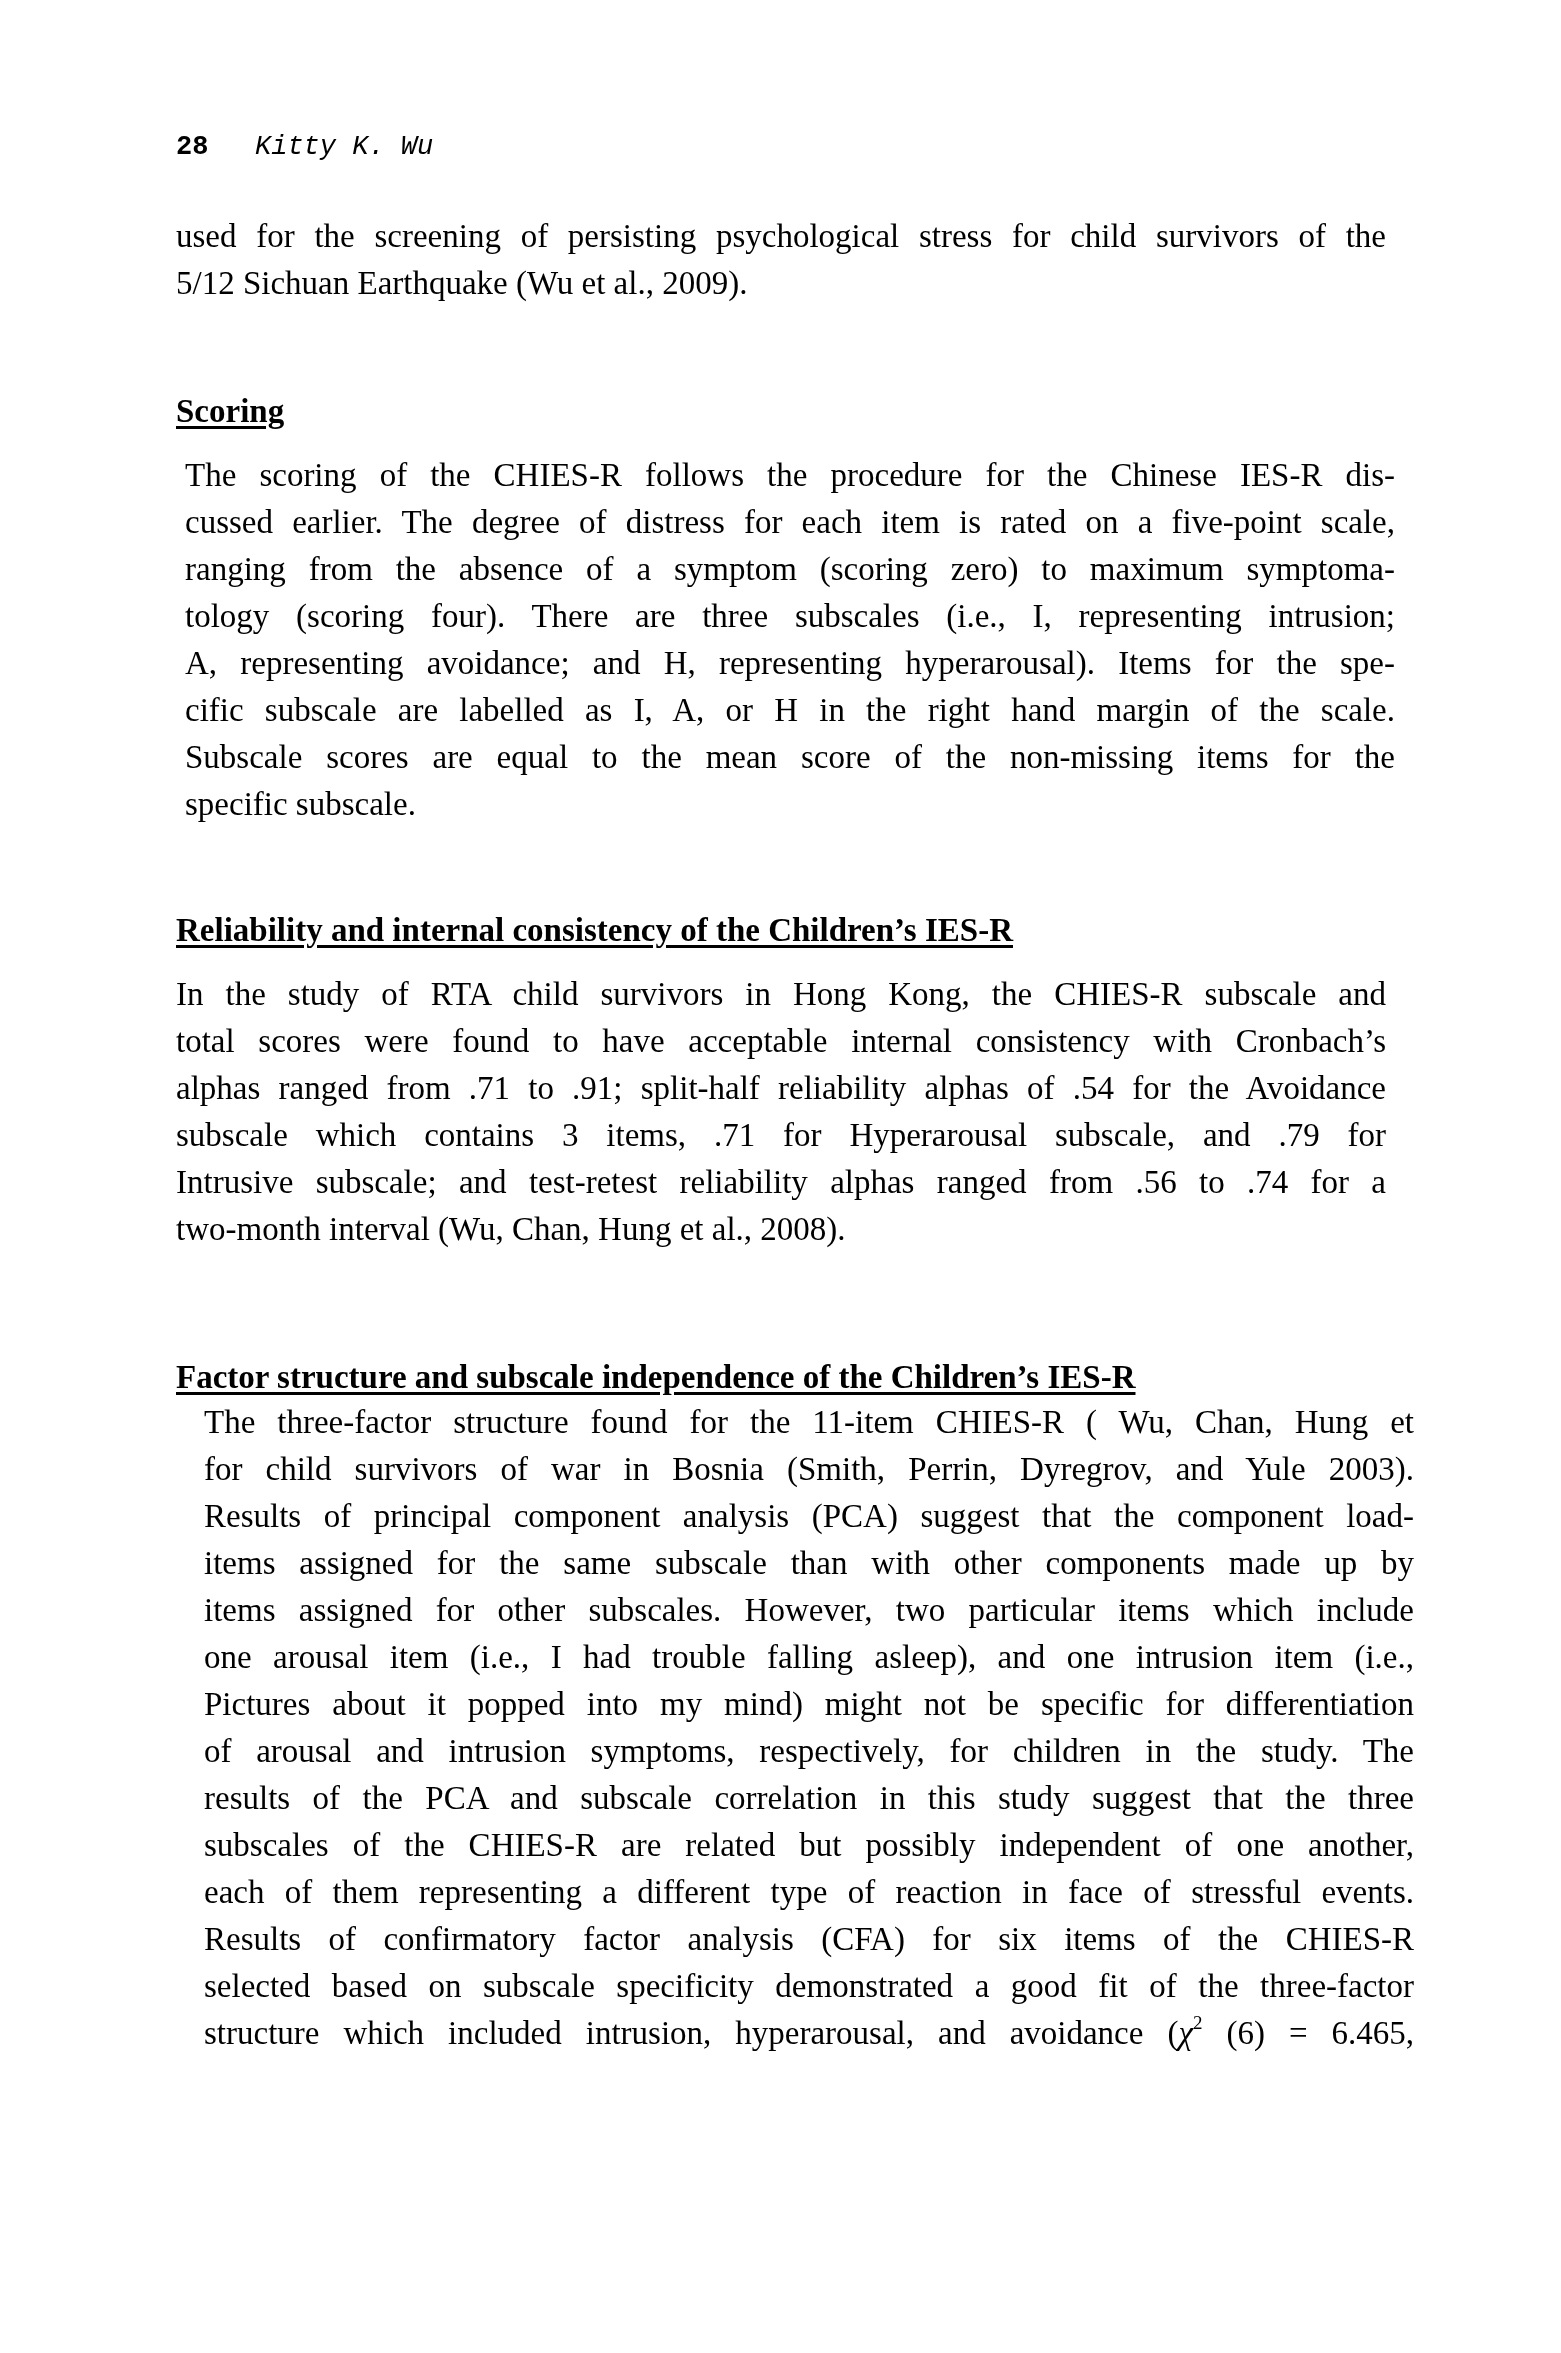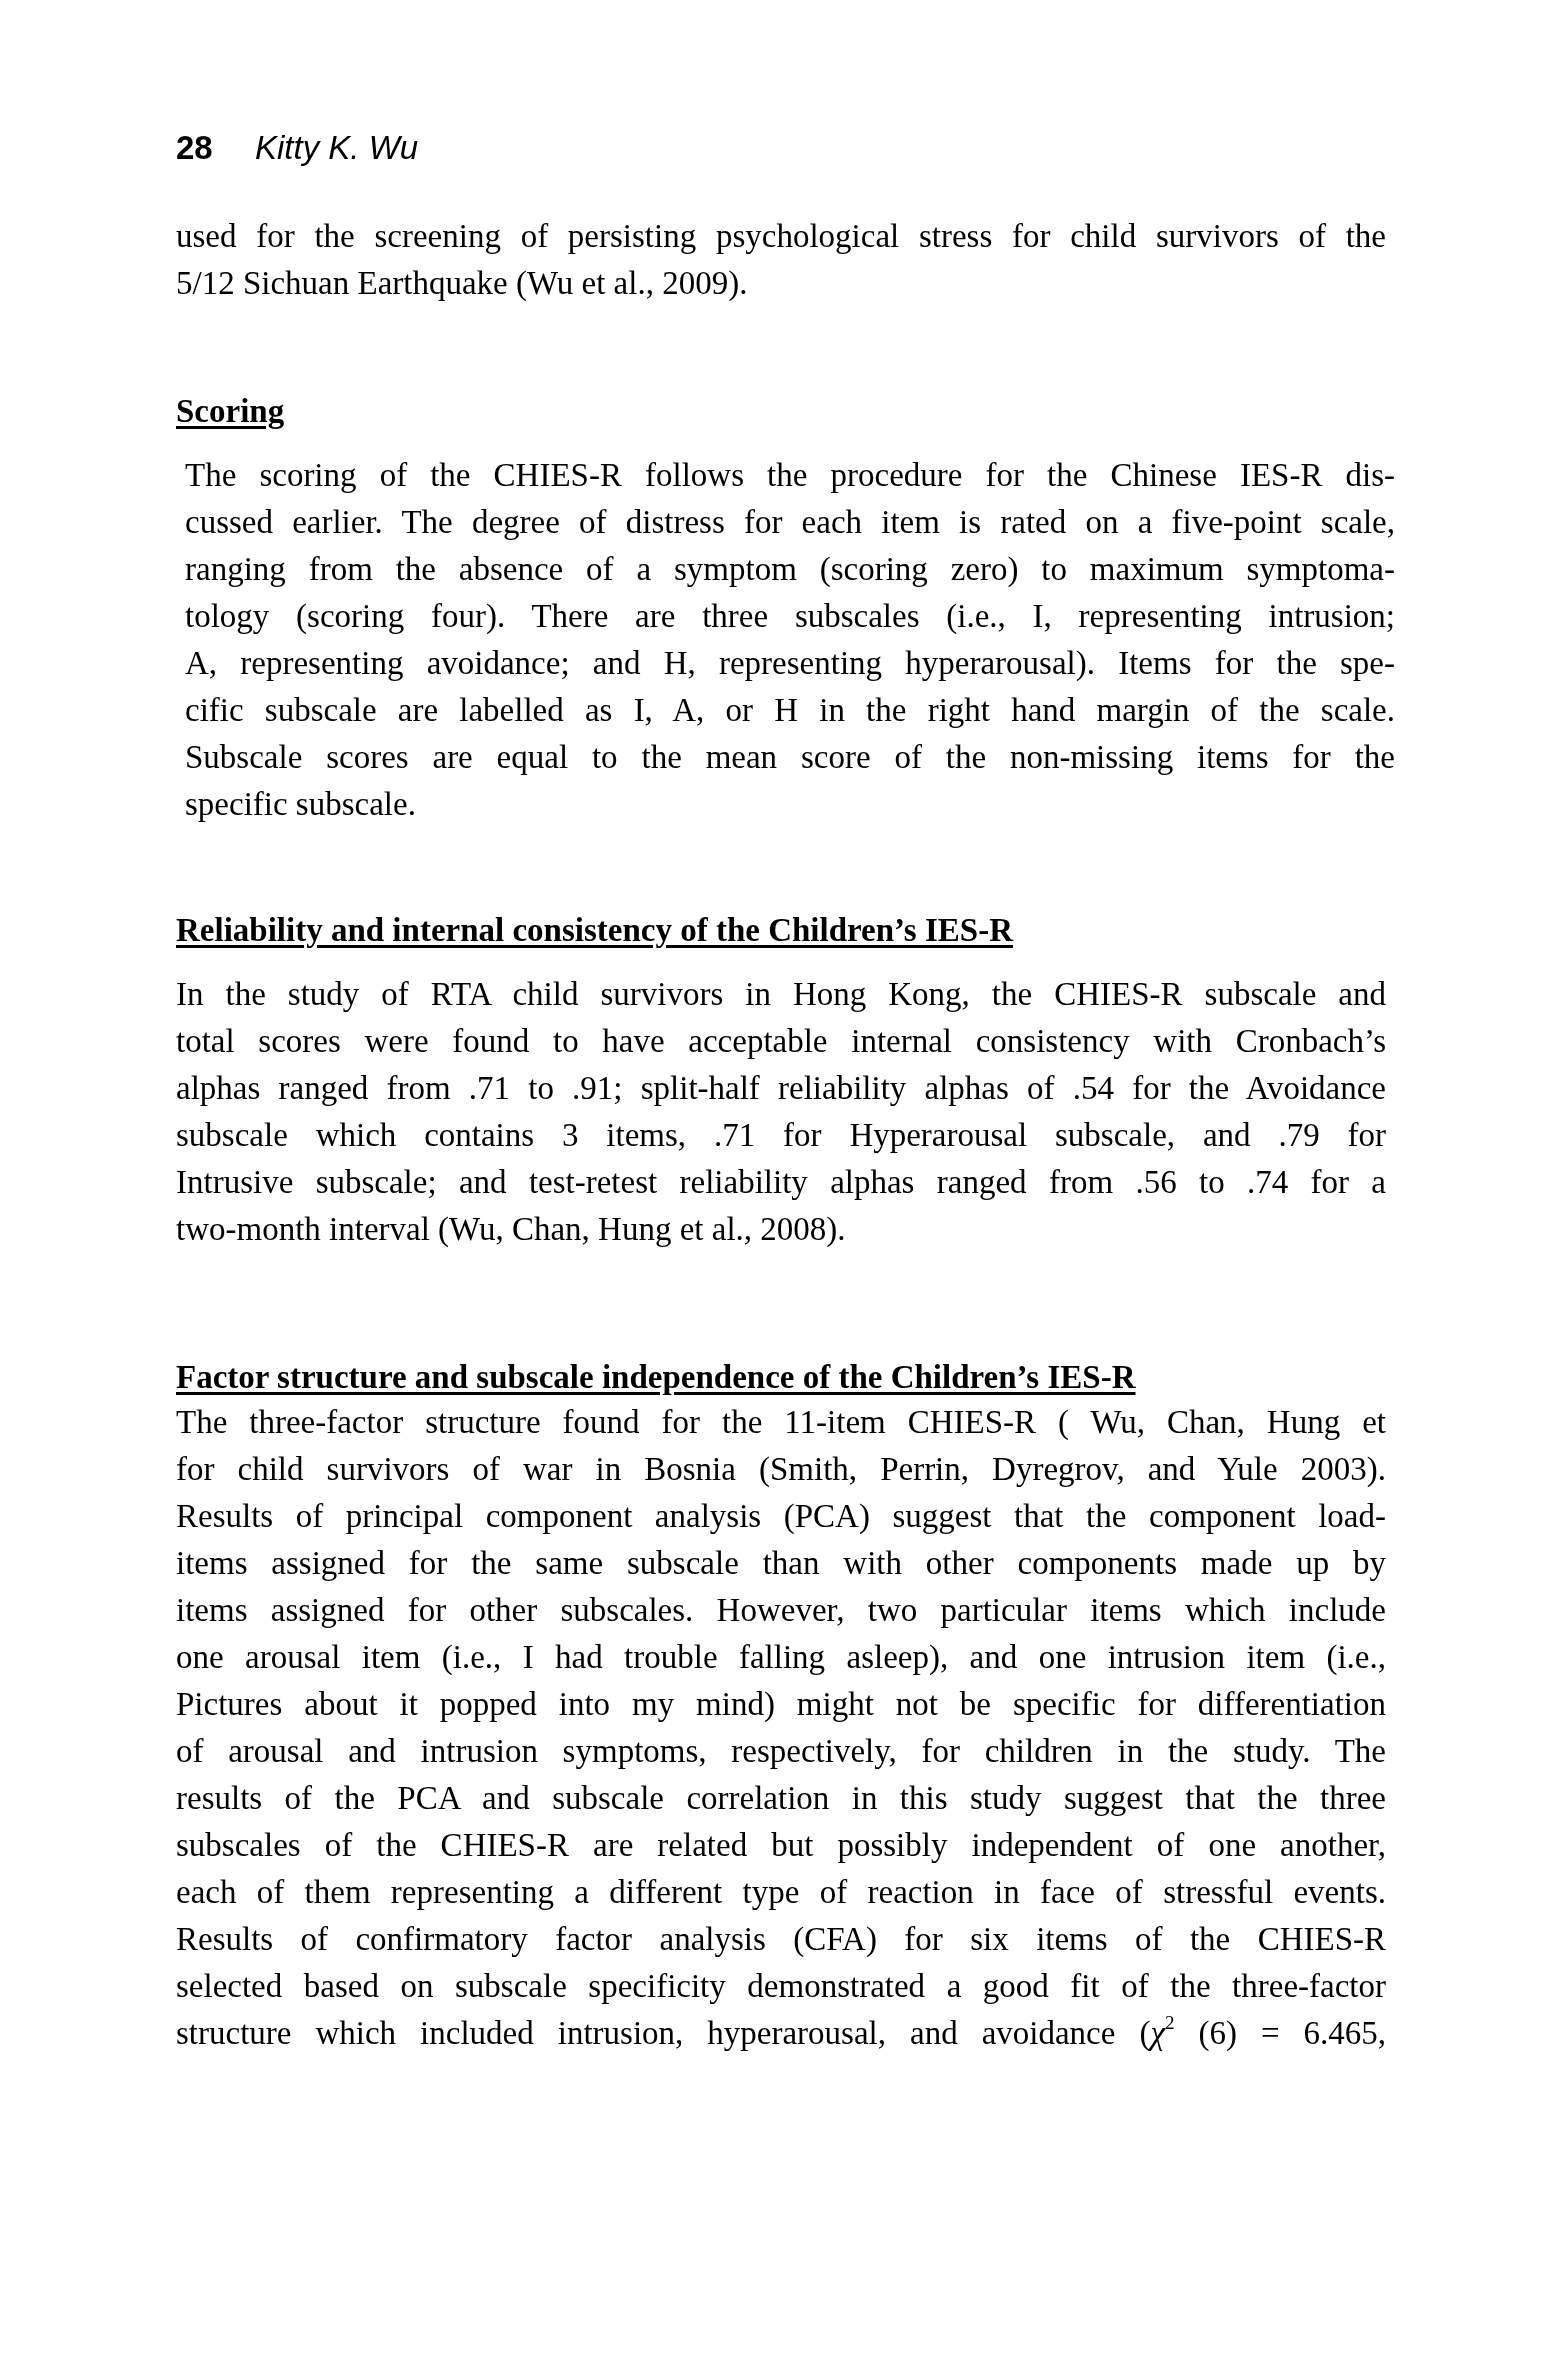--- a/index.html
+++ b/index.html
@@ -1,19 +1,19 @@
 <!DOCTYPE html>
 <html style="font-size:14px"><head>
 <meta charset="utf-8">
 <style>
   html, body { margin: 0; padding: 0; background: #ffffff; }
   body { width: 1562px; height: 2354px; position: relative; overflow: hidden; color: #000; }
   .page { position: absolute; left: 0; top: 0; width: 1562px; height: 2354px; background: #fff; }
   .running-head { position: absolute; left: 176px; top: 124px; height: 47px; line-height: 47px;
-    font-family: Liberation Sans, sans-serif; font-size: 33px; white-space: nowrap; }
+    font-family: Liberation Mono, monospace; font-size: 27px; white-space: nowrap; }
   .page-num { font-weight: bold; display: inline-block; width: 79px; }
   .author { font-style: italic; }
   .block { position: absolute; left: 176px; width: 1210px;
     font-family: Liberation Serif, serif; font-size: 33px; line-height: 47px; }
   .line { display: block; height: 47px; white-space: nowrap; text-align: justify; text-align-last: justify; }
   .line.last { text-align: left; text-align-last: left; }
   .heading { position: absolute; left: 176px; height: 47px; line-height: 47px;
     font-family: "Liberation Serif", serif; font-size: 33px; font-weight: bold;
     text-decoration: underline; text-decoration-thickness: 2.6px; text-underline-offset: 4.4px; white-space: nowrap; margin-top: 12px; }
   .chi { font-style: italic; }
@@ -49,21 +49,21 @@
   <div class="block" style="top:971px;">
     <span class="line">In the study of RTA child survivors in Hong Kong, the CHIES-R subscale and</span>
     <span class="line">total scores were found to have acceptable internal consistency with Cronbach’s</span>
     <span class="line">alphas ranged from .71 to .91; split-half reliability alphas of .54 for the Avoidance</span>
     <span class="line">subscale which contains 3 items, .71 for Hyperarousal subscale, and .79 for</span>
     <span class="line">Intrusive subscale; and test-retest reliability alphas ranged from .56 to .74 for a</span>
     <span class="line last">two-month interval (Wu, Chan, Hung et al., 2008).</span>
   </div>
 
   <div class="heading" style="top:1342px;">Factor structure and subscale independence of the Children’s IES-R</div>
-  <div class="block" style="top:1399px;">
+  <div class="block" style="top:1399px;margin-left:28px;">
     <span class="line">The three-factor structure found for the 11-item CHIES-R ( Wu, Chan, Hung et</span>
     <span class="line">for child survivors of war in Bosnia (Smith, Perrin, Dyregrov, and Yule 2003).</span>
     <span class="line">Results of principal component analysis (PCA) suggest that the component load-</span>
     <span class="line">items assigned for the same subscale than with other components made up by</span>
     <span class="line">items assigned for other subscales. However, two particular items which include</span>
     <span class="line">one arousal item (i.e., I had trouble falling asleep), and one intrusion item (i.e.,</span>
     <span class="line">Pictures about it popped into my mind) might not be specific for differentiation</span>
     <span class="line">of arousal and intrusion symptoms, respectively, for children in the study. The</span>
     <span class="line">results of the PCA and subscale correlation in this study suggest that the three</span>
     <span class="line">subscales of the CHIES-R are related but possibly independent of one another,</span>

